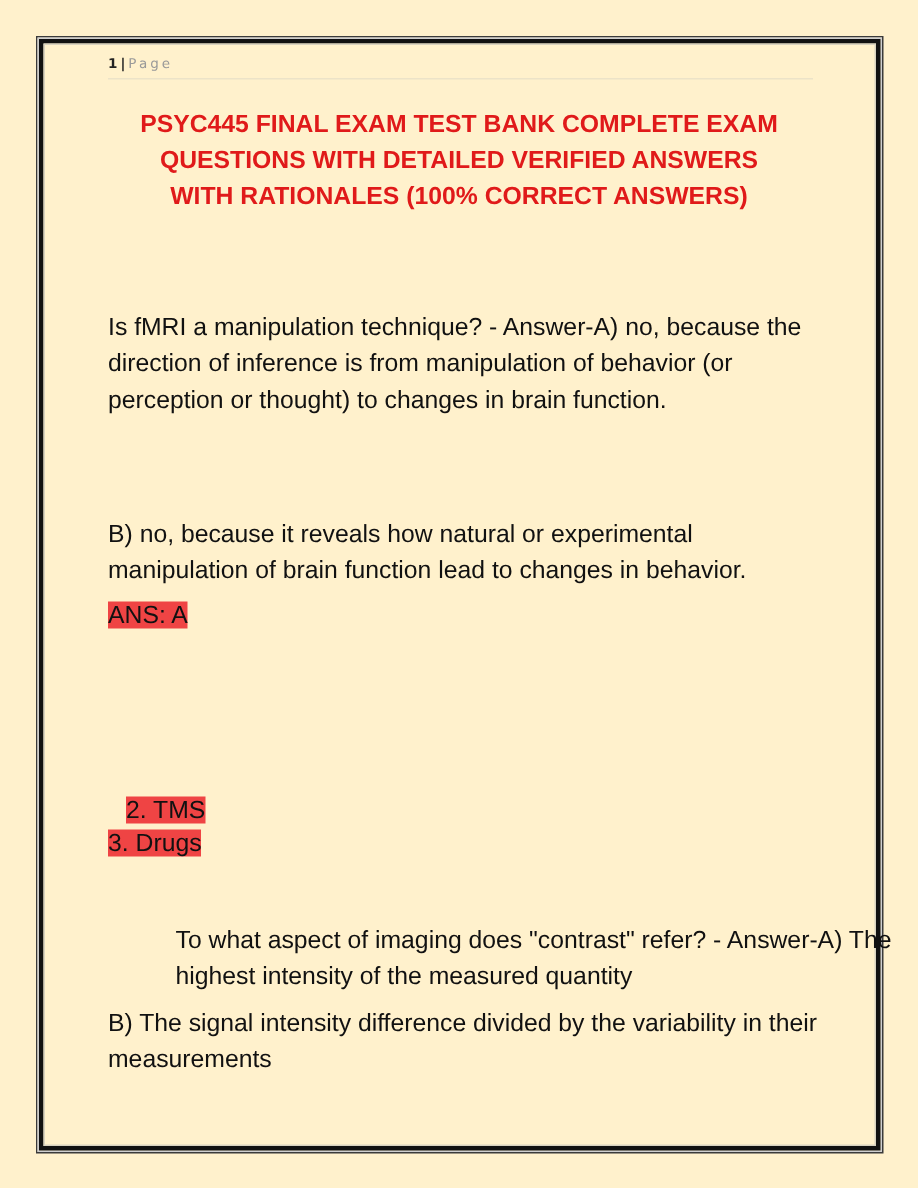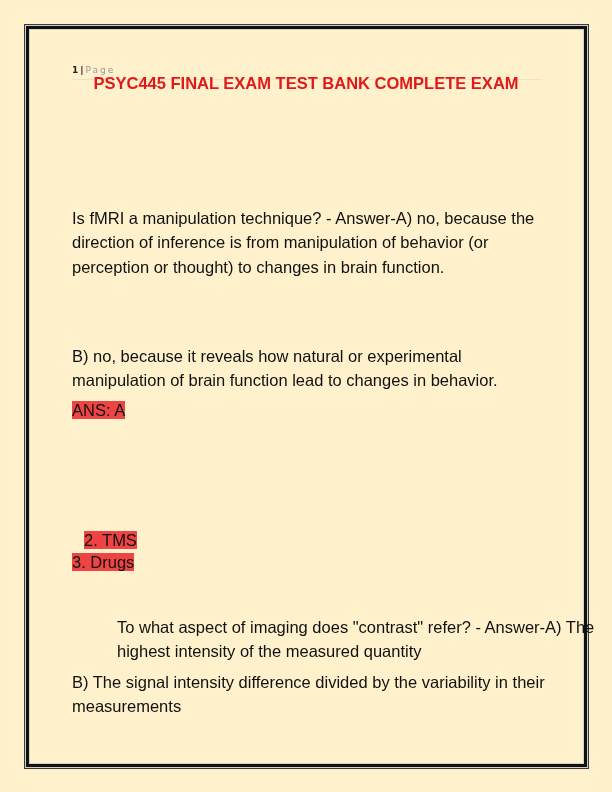--- a/index.html
+++ b/index.html
@@ -56,21 +56,20 @@
     .header {
       position: absolute;
       left: 72px;
       top: 36px;
       width: 470px;
       height: 16px;
       border-bottom: 1px solid #ece3c8;
       font-family: "DejaVu Sans", sans-serif;
       font-size: 9px;
       line-height: 14px;
-      margin-top: 27px;
     }
     .page-num {
       font-weight: bold;
       color: #222;
     }
     .page-sep {
       color: #222;
       font-weight: bold;
       margin: 0 2px 0 2px;
     }
@@ -111,20 +110,22 @@
 <div class="page-border-gap"></div>
 <div class="page-border-inner"></div>
 <div class="page-border-innermost"></div>
 
 <div class="header">
   <span class="page-num">1</span><span class="page-sep">|</span><span class="page-word">Page</span>
 </div>
 
 <div class="title">
   <div>PSYC445 FINAL EXAM TEST BANK COMPLETE EXAM</div>
+  <div>QUESTIONS WITH DETAILED VERIFIED ANSWERS</div>
+  <div>WITH RATIONALES (100% CORRECT ANSWERS)</div>
 </div>
 
 <div class="content" style="top: 206px;">
   <p>Is fMRI a manipulation technique? - Answer-A) no, because the direction of inference is from manipulation of behavior (or perception or thought) to changes in brain function.</p>
 </div>
 
 <div class="content" style="top: 308px; margin-top: 36px;">
   <p>B) no, because it reveals how natural or experimental manipulation of brain function lead to changes in behavior.</p>
 </div>
 

